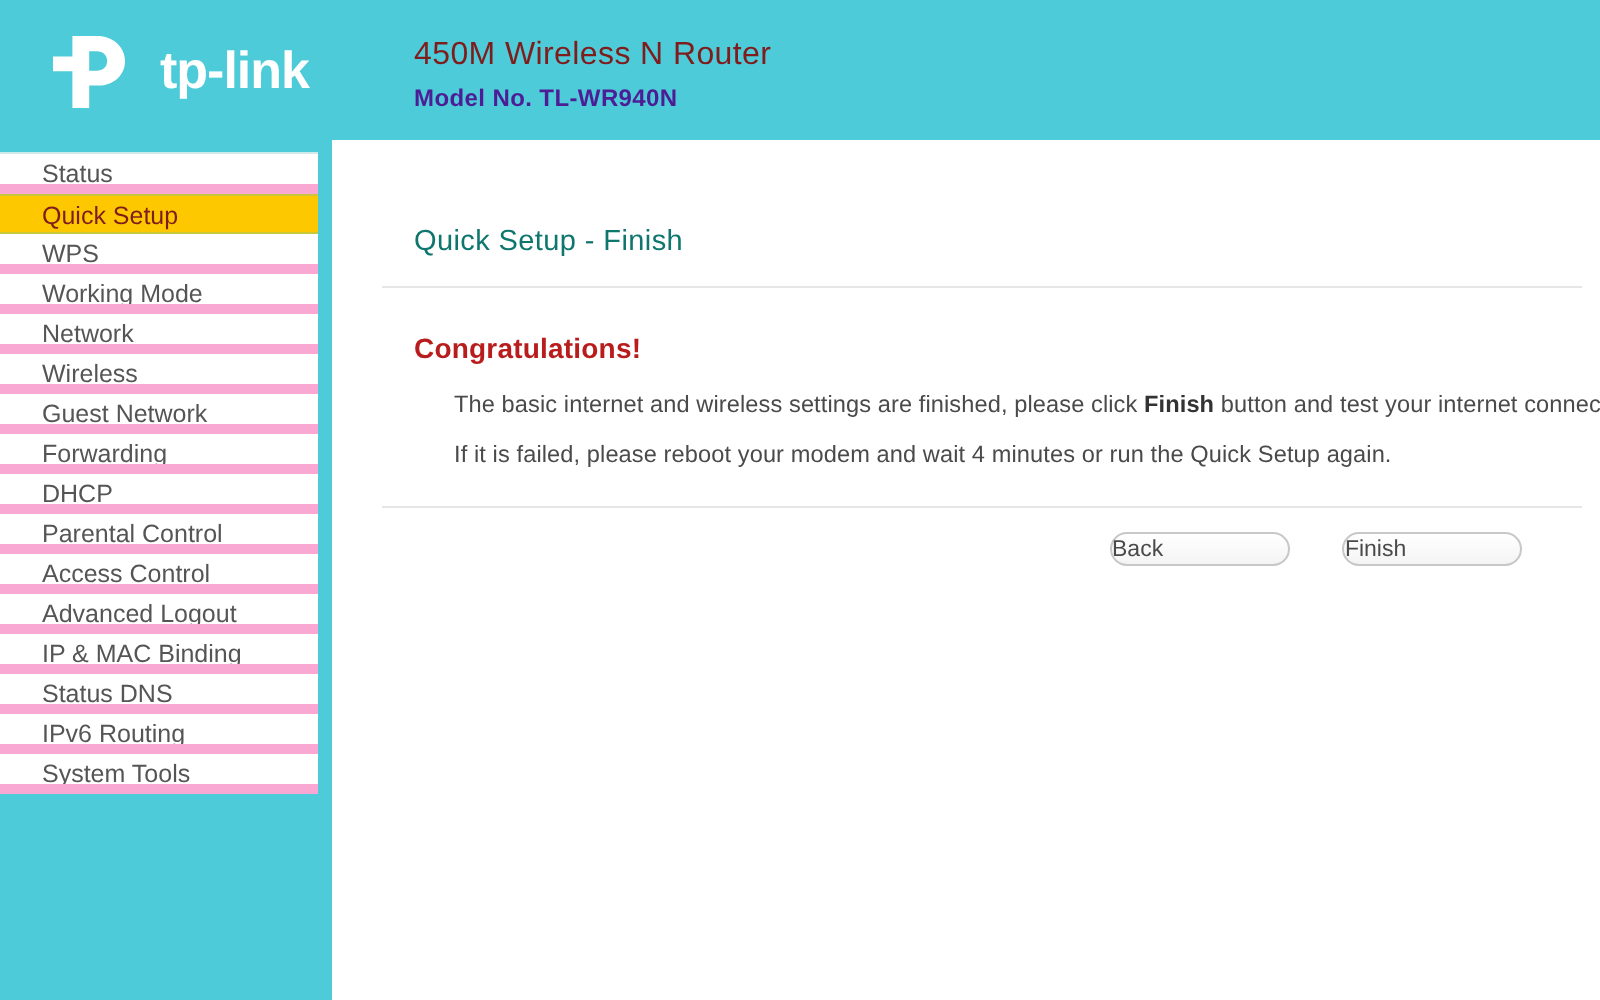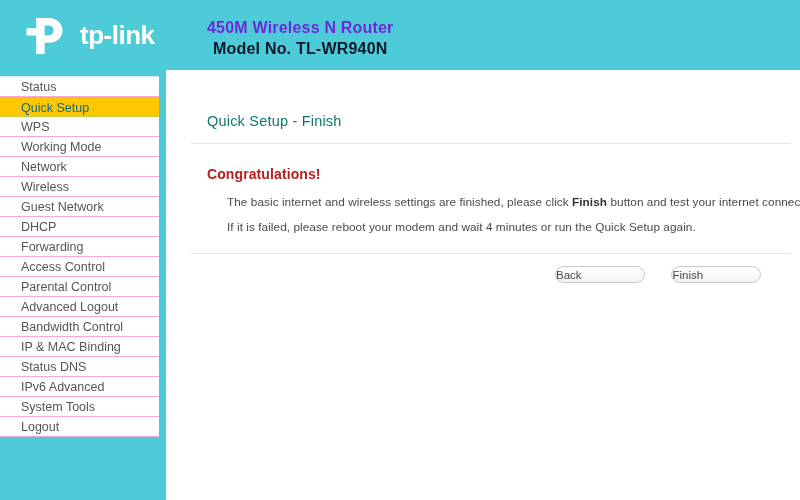--- a/index.html
+++ b/index.html
@@ -53,33 +53,32 @@
     color: #ffffff;
     letter-spacing: -0.5px;
   }
   .title-block {
     position: absolute;
     left: 207px;
     top: 18px;
   }
   .router-title {
     font-size: 16px;
-    font-weight: bold;
-    color: #6d28d9;
+    font-weight: normal;
+    color: #7f1d1d;
     letter-spacing: 0.2px;
     line-height: 20px;
   }
   .router-model {
-    font-size: 16px;
-    font-weight: bold;
-    color: #0f172a;
+    font-size: 12px;
+    font-weight: bold;
+    color: #4c1d95;
     letter-spacing: 0.2px;
     line-height: 18px;
     margin-top: 2px;
-    text-align: center;
   }
 
   
   .sidebar {
     position: absolute;
     left: 0;
     top: 70px;
     width: 166px;
     height: 430px;
     background: #4ecbd8;
@@ -94,28 +93,28 @@
     border-top: 1px solid #cfe9ea;
     box-sizing: border-box;
   }
   .menu-item {
     height: 20px;
     line-height: 20px;
     padding-left: 21px;
     font-size: 12.5px;
     color: #555555;
     background: #ffffff;
-    border-bottom: 1px solid #f9a8d4;
+    border-bottom: 5px solid #f9a8d4;
     box-sizing: border-box;
     white-space: nowrap;
     overflow: hidden;
   }
   .menu-item.selected {
     background: #fdc800;
-    color: #0369a1;
+    color: #7f1d1d;
     border-bottom: 1px solid #c9c83a;
     border-top: 1px solid #c9c83a;
   }
 
   
   .content {
     position: absolute;
     left: 166px;
     top: 70px;
     width: 634px;
@@ -208,31 +207,29 @@
 
   <div class="sidebar">
     <div class="menu" id="menu-list">
         <div class="menu-item"><span>Status</span></div>
         <div class="menu-item selected"><span>Quick Setup</span></div>
         <div class="menu-item"><span>WPS</span></div>
         <div class="menu-item"><span>Working Mode</span></div>
         <div class="menu-item"><span>Network</span></div>
         <div class="menu-item"><span>Wireless</span></div>
         <div class="menu-item"><span>Guest Network</span></div>
+        <div class="menu-item"><span>Forwarding</span></div>
         <div class="menu-item"><span>DHCP</span></div>
-        <div class="menu-item"><span>Forwarding</span></div>
+        <div class="menu-item"><span>Parental Control</span></div>
         <div class="menu-item"><span>Access Control</span></div>
-        <div class="menu-item"><span>Parental Control</span></div>
         <div class="menu-item"><span>Advanced Logout</span></div>
-        <div class="menu-item"><span>Bandwidth Control</span></div>
         <div class="menu-item"><span>IP &amp; MAC Binding</span></div>
         <div class="menu-item"><span>Status DNS</span></div>
-        <div class="menu-item"><span>IPv6 Advanced</span></div>
+        <div class="menu-item"><span>IPv6 Routing</span></div>
         <div class="menu-item"><span>System Tools</span></div>
-        <div class="menu-item"><span>Logout</span></div>
       </div>
   </div>
 
   <div class="content">
     <div class="page-title">Quick Setup - Finish</div>
     <div class="rule rule-top"></div>
 
     <div class="congrats">Congratulations!</div>
 
     <div class="para para-1">

